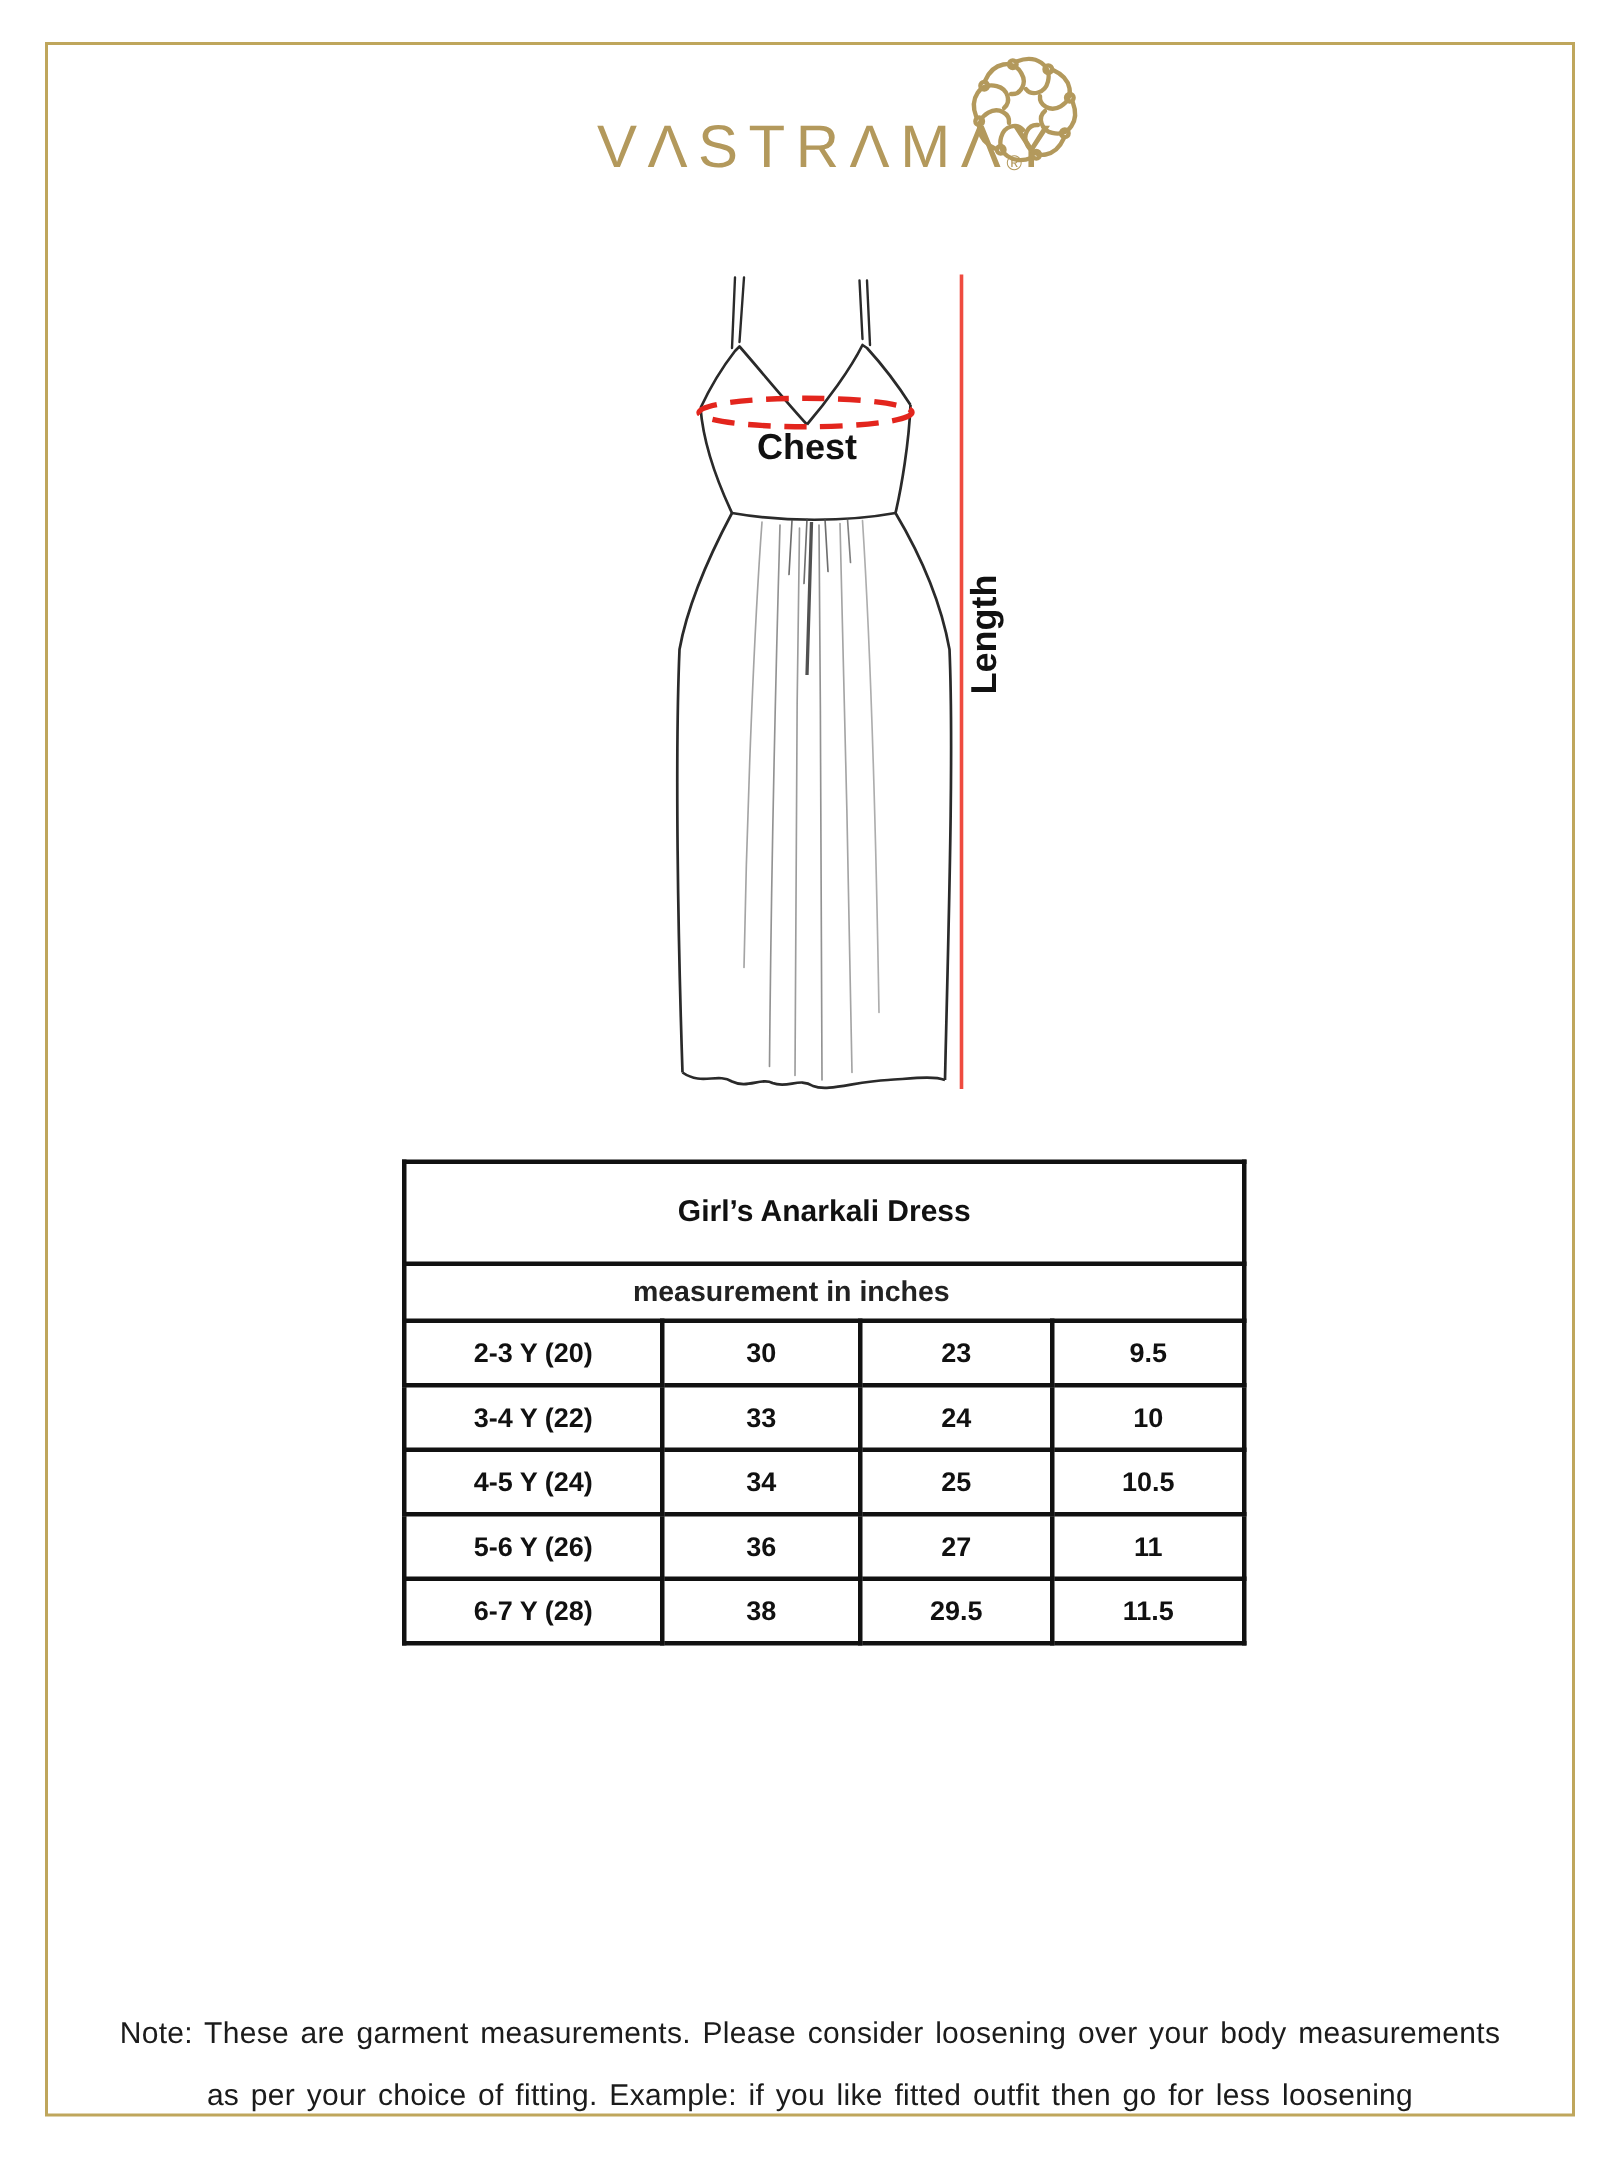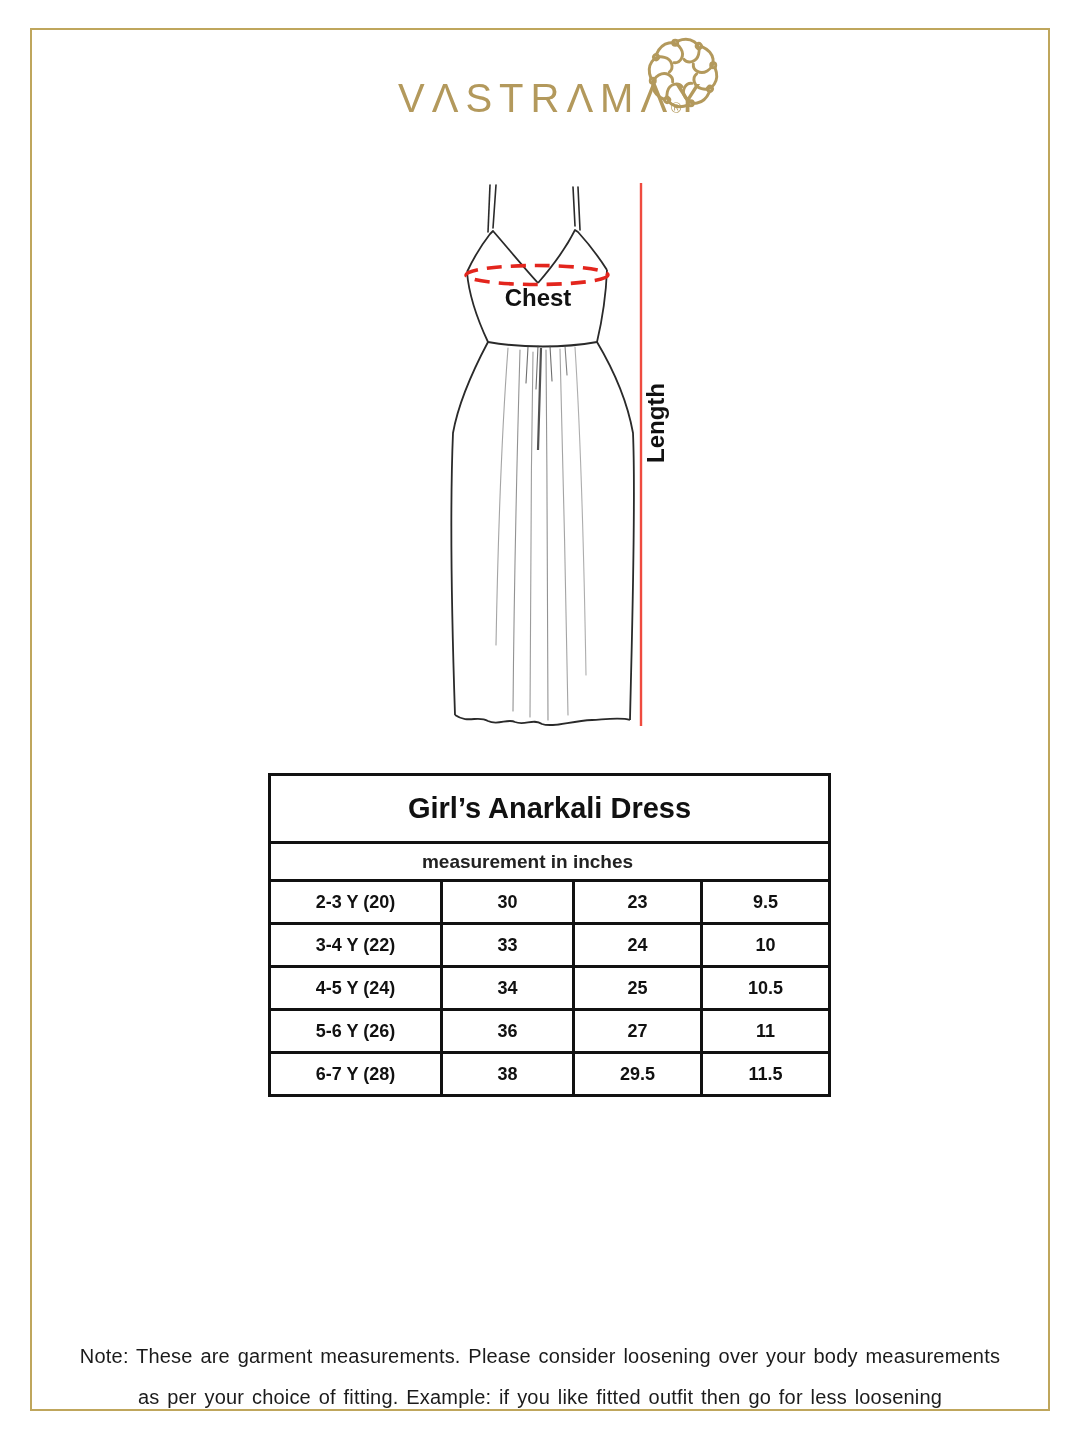--- a/index.html
+++ b/index.html
@@ -29,21 +29,21 @@
   
   .size-table-wrap { left:268px; top:773px; }
   table.size-table {
     border-collapse:collapse; table-layout:fixed; width:560px;
     color:#111111;
   }
   table.size-table td, table.size-table th {
     border:3px solid #111111; text-align:center; vertical-align:middle;
     font-weight:bold; background:#ffffff;
   }
-  td.title-cell   { height:68px; font-size:29px; }
+  td.title-cell   { height:68px; font-size:20px; }
   td.unit-cell    { height:38px; font-size:19px; font-weight:normal;
                     text-align:right; padding-right:44px; color:#222; }
   th.col-head     { height:90px; font-size:25px; }
   td.data-cell    { height:43px; font-size:18px; }
   
   .note {
     left:50px; right:50px; top:1336px;
     text-align:center; font-size:20px; line-height:41px;
     color:#1b1b1b; letter-spacing:0.2px; word-spacing:2px;
   }

